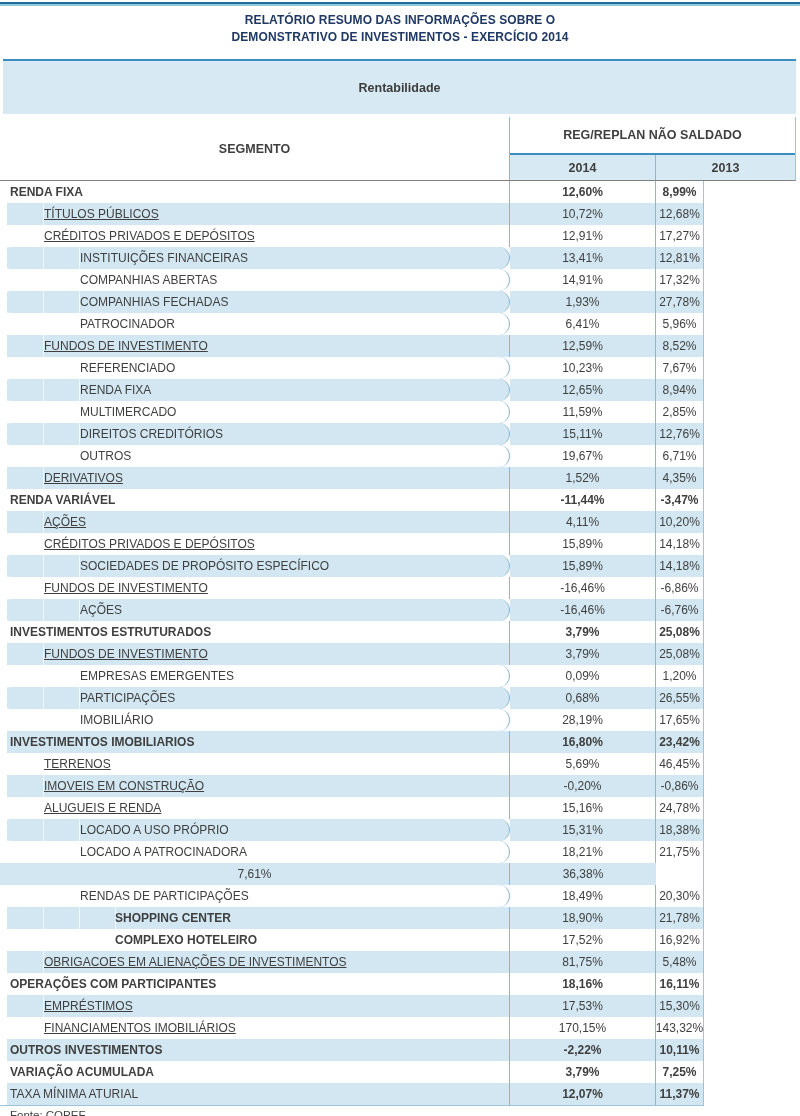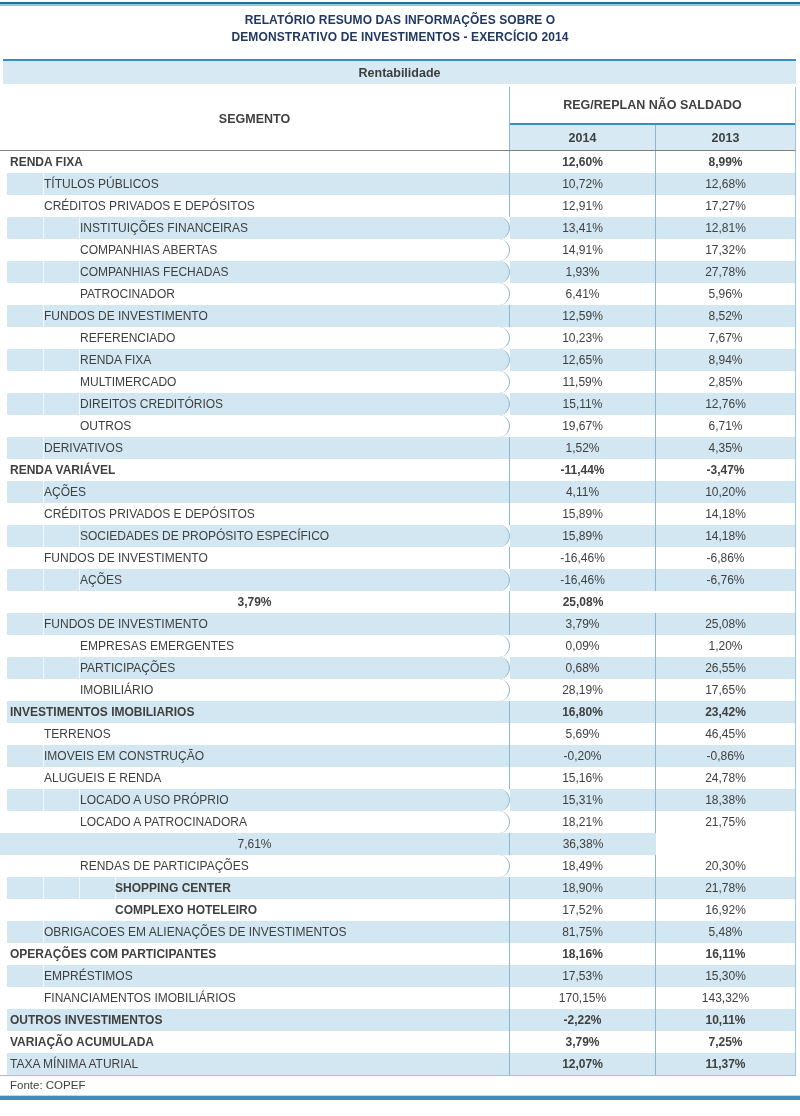--- a/index.html
+++ b/index.html
@@ -17,43 +17,43 @@
   *{box-sizing:border-box;margin:0;padding:0;}
   html,body{width:800px;background:#fff;}
   body{
     width:800px;height:1116px;overflow:hidden;position:relative;
     font-family:"Liberation Sans",sans-serif;color:var(--text-dark);
   }
   .top-rule{margin-top:2px;height:4px;width:800px;
     background:linear-gradient(to bottom,#1E6F9C 0 2px,var(--top-bar-light) 2px 4px);}
   .title-wrap{margin-top:6px;text-align:center;color:var(--title-navy);
     font-size:12px;font-weight:700;line-height:17px;letter-spacing:.1px;}
-  .band{margin:13px 4px 0 3px;height:25px;border-top:2px solid var(--accent-blue);
+  .band{margin:13px 4px 0 3px;height:55px;border-top:2px solid var(--accent-blue);
     background:var(--band-blue);display:flex;align-items:center;justify-content:center;
     font-size:12.5px;font-weight:700;color:#3D3D3D;}
   .header-grid{margin-top:3px;width:796px;display:grid;
     grid-template-columns:510px 146px 1fr;grid-template-rows:38px 25px;
     border-bottom:1px solid var(--header-gray-line);
     border-right:1px solid var(--edge-blue);}
   .seg-cell{grid-column:1;grid-row:1/3;display:flex;align-items:center;justify-content:center;
     font-size:12.5px;font-weight:700;border-right:1px solid var(--grid-blue);}
   .group-cell{grid-column:2/4;grid-row:1;display:flex;align-items:center;justify-content:center;
     font-size:12.5px;font-weight:700;border-bottom:2px solid var(--accent-blue);}
   .year-cell{grid-row:2;background:var(--band-blue);display:flex;align-items:center;justify-content:center;
     font-size:12.5px;font-weight:700;text-align:right;}
   .year-2014{grid-column:2;border-right:1px solid var(--grid-blue);}
   .year-2013{grid-column:3;}
-  .tbody{width:796px;border-right:1px solid var(--edge-blue);border-bottom:1px solid var(--edge-blue);}
+  .tbody{width:704px;border-right:1px solid var(--edge-blue);border-bottom:1px solid var(--edge-blue);}
   .trow{display:grid;grid-template-columns:510px 146px 1fr;height:22px;font-size:12px;}
   .cell{display:flex;align-items:center;height:100%;white-space:nowrap;overflow:hidden;}
   .lab{border-right:1px solid var(--grid-blue);}
   .val{justify-content:center;}
   .v1{border-right:1px solid var(--grid-blue);}
   .l0{padding-left:10px;}
-  .l1{padding-left:44px;}
+  .l1{padding-left:44px;text-decoration:underline;}
   .l2{padding-left:80px;border-radius:11px;}
   .l3{padding-left:115px;font-weight:bold;}
   .blue .cell{background-color:var(--row-blue);}
   .blue .lab.l0{background-image:linear-gradient(to right,#fff 0 7px,transparent 7px);}
   .blue .lab.l1{background-image:linear-gradient(to right,#fff 0 7px,transparent 7px 43px,rgba(255,255,255,.7) 43px 44px,transparent 44px);}
   .blue .lab.l2{background-image:linear-gradient(to right,#fff 0 7px,transparent 7px 43px,rgba(255,255,255,.7) 43px 44px,transparent 44px 79px,rgba(255,255,255,.7) 79px 80px,transparent 80px);}
   .blue .lab.l3{background-image:linear-gradient(to right,#fff 0 7px,transparent 7px 43px,rgba(255,255,255,.7) 43px 44px,transparent 44px 79px,rgba(255,255,255,.7) 79px 80px,transparent 80px 115px,rgba(255,255,255,.7) 115px 116px,transparent 116px);}
   .bold-row .cell{font-weight:700;}
   .bold-vals .val{font-weight:700;}
   .fonte{height:18px;display:flex;align-items:center;padding-left:10px;font-size:11.5px;}
@@ -176,20 +176,21 @@
       <div class="cell lab l1">FUNDOS DE INVESTIMENTO</div>
       <div class="cell val v1">-16,46%</div>
       <div class="cell val v2">-6,86%</div>
     </div>
     <div class="trow blue">
       <div class="cell lab l2">AÇÕES</div>
       <div class="cell val v1">-16,46%</div>
       <div class="cell val v2">-6,76%</div>
     </div>
     <div class="trow bold-row">
+      <div class="cell lab l0">INVESTIMENTOS ESTRUTURADOS</div>
       <div class="cell val v1">3,79%</div>
       <div class="cell val v2">25,08%</div>
     </div>
     <div class="trow blue">
       <div class="cell lab l1">FUNDOS DE INVESTIMENTO</div>
       <div class="cell val v1">3,79%</div>
       <div class="cell val v2">25,08%</div>
     </div>
     <div class="trow">
       <div class="cell lab l2">EMPRESAS EMERGENTES</div>

